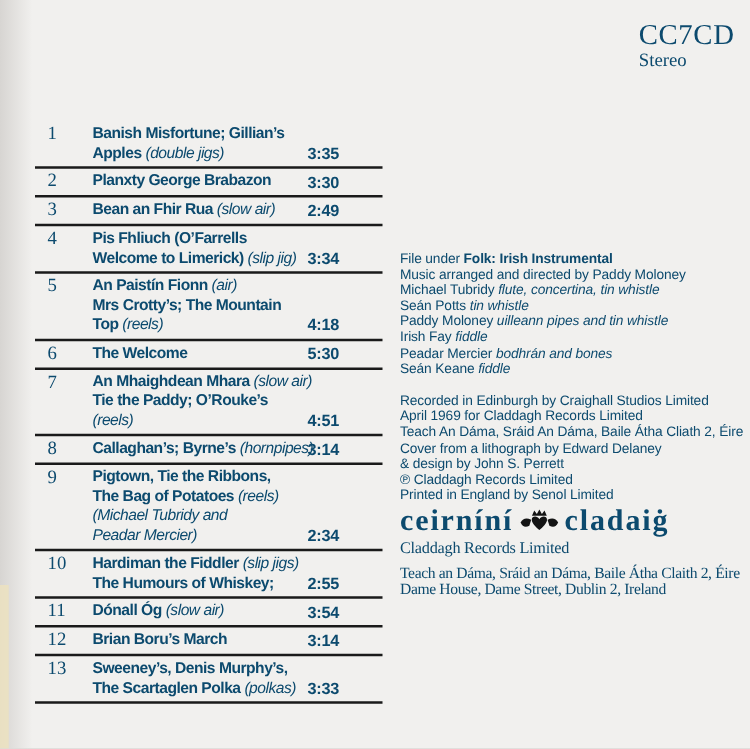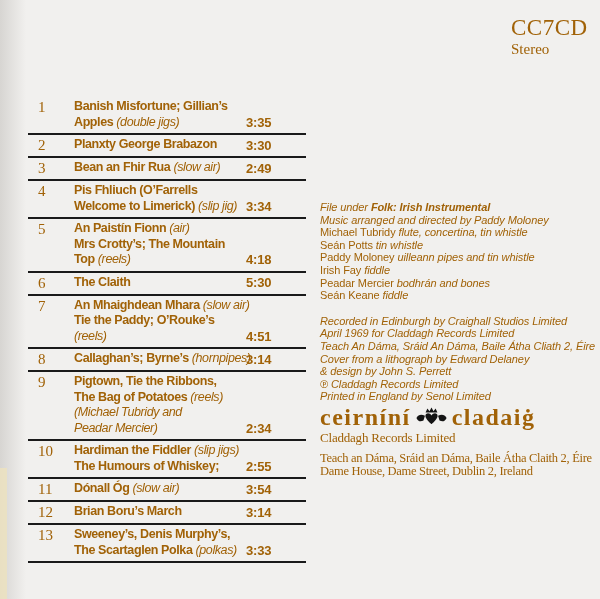--- a/index.html
+++ b/index.html
@@ -1,19 +1,19 @@
 <!DOCTYPE html>
 <html><head>
 <meta charset="utf-8">
 <style>
   html,body { margin:0; padding:0; background:#c9c7c4; }
   .page {
     position:relative; width:600px; height:599px; overflow:hidden;
     background:#f1f0ee;
-    color:#a16207;
+    color:#0c4a6e;
     font-family:"Liberation Sans", sans-serif;
   }
   .page::before {
     content:""; position:absolute; left:0; top:0; bottom:0; width:26px;
     background:linear-gradient(90deg,#d7d5d2 0%, rgba(241,240,238,0) 100%);
     pointer-events:none;
   }
   .edge-cream {
     position:absolute; left:0; top:468px; bottom:0; width:7px;
     background:#ece2c0; opacity:.85;
@@ -31,21 +31,21 @@
   .ttitle { width:172px; font-size:12.5px; line-height:15.5px; font-weight:bold; letter-spacing:-0.4px; }
   .tline { white-space:pre; }
   .ttime { flex:1; display:flex; align-items:flex-end; justify-content:flex-start;
            font-size:13px; line-height:15.5px; font-weight:bold; letter-spacing:-0.2px; }
   .b { font-weight:bold; }
   .i { font-style:italic; font-weight:normal; }
 
   
   .info { position:absolute; left:320px; top:201px; width:278px;
           font-size:11px; line-height:12.6px; letter-spacing:-0.1px; }
-  .info .para { margin:0; white-space:nowrap;font-style:italic; }
+  .info .para { margin:0; white-space:nowrap; }
   .m-fileunder { margin-bottom:16px; }
   .m-arranger  { margin-bottom:11px; }
   .m-musicians { margin-bottom:13px; }
   .m-recorded  { margin-bottom:12px; }
   .m-design    { margin-bottom:1px; }
   .info .para div, .m-musicians div { white-space:nowrap; }
 
   
   .logo { display:flex; align-items:center; gap:5px; margin-top:1px;
           font-family:"Liberation Serif", serif; font-weight:bold;
@@ -109,21 +109,21 @@
           <div class="tline"><span class="b">An Paistín Fionn</span><span class="i"> (air)</span></div>
           <div class="tline"><span class="b">Mrs Crotty’s; The Mountain</span></div>
           <div class="tline"><span class="b">Top</span><span class="i"> (reels)</span></div>
         </div>
     <div class="ttime">4:18</div>
   </div>
 
   <div class="trow">
     <div class="tnum">6</div>
     <div class="ttitle">
-          <div class="tline"><span class="b">The Claith</span></div>
+          <div class="tline"><span class="b">The Welcome</span></div>
         </div>
     <div class="ttime">5:30</div>
   </div>
 
   <div class="trow">
     <div class="tnum">7</div>
     <div class="ttitle">
           <div class="tline"><span class="b">An Mhaighdean Mhara</span><span class="i"> (slow air)</span></div>
           <div class="tline"><span class="b">Tie the Paddy; O’Rouke’s</span></div>
           <div class="tline"><span class="i">(reels)</span></div>

